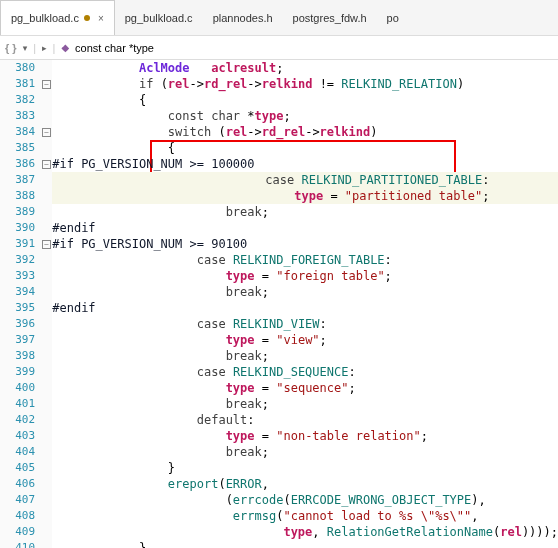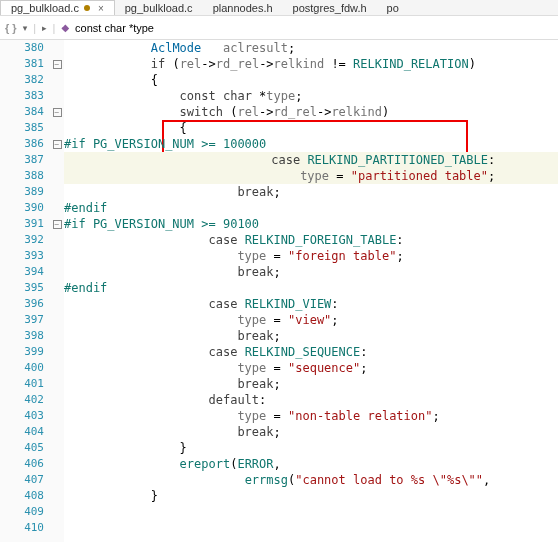--- a/index.html
+++ b/index.html
@@ -1,40 +1,40 @@
 <!DOCTYPE html>
 <html><head>
 <meta charset="utf-8">
 <style>
 * { margin: 0; padding: 0; box-sizing: border-box; }
 body { font-family: Consolas, monospace; font-size: 12px; background: #fff; width: 558px; height: 548px; overflow: hidden; }
-.tabs { display: flex; background: #f5f5f5; border-bottom: 1px solid #ddd; height: 16px; }
+.tabs { display: flex; background: #f5f5f5; border-bottom: 1px solid #ddd; height: 36px; }
 .tab { padding: 3px 10px; font-family: 'Segoe UI', sans-serif; font-size: 11px; color: #333; cursor: pointer; position: relative; display: flex; align-items: center; gap: 5px; }
 .tab.active { background: #fff; border-top: 1px solid #ccc; border-left: 1px solid #ccc; border-right: 1px solid #ccc; }
 .tab .close-x { font-size: 10px; color: #666; margin-left: 3px; }
 .tab .dot { width: 6px; height: 6px; border-radius: 50%; background: #b08000; }
 .toolbar { display: flex; align-items: center; padding: 3px 5px; border-bottom: 1px solid #ddd; gap: 6px; height: 24px; font-family: 'Segoe UI', sans-serif; font-size: 11px; }
 .toolbar .brace-icon { color: #999; font-weight: bold; }
 .toolbar .scope { color: #333; min-width: 160px; }
 .toolbar .arrow { color: #666; font-size: 9px; }
 .toolbar .sep { color: #ccc; }
 .toolbar .field-icon { color: #8b5a9e; font-size: 10px; }
 .editor { display: flex; height: calc(100% - 46px); }
 .gutter { width: 50px; text-align: right; background: #fafafa; color: #2b91af; padding-right: 6px; font-size: 11px; }
 .gutter .ln { height: 16px; line-height: 16px; }
 .fold-col { width: 14px; background: #fafafa; font-size: 9px; color: #888; }
 .fold-col .fc { height: 16px; line-height: 16px; text-align: center; }
 .fold-box { display:inline-block; width:9px; height:9px; border:1px solid #888; font-size:8px; line-height:7px; text-align:center; color:#888; }
 .code { flex: 1; position: relative; }
 .line { height: 16px; line-height: 16px; white-space: pre; position: relative; }
 .line.hl { background: #f7f7e8; text-align: center; }
 .kw { color: #404040; }
-.pp { color: #0f766e; }
-.ty { color: #0369a1; }
-.id { color: #737373; }
+.pp { color: #0f172a; }
+.ty { color: #6d28d9; font-weight: bold; }
+.id { color: #be185d; font-weight: bold; }
 .const-name { color: #0f766e; }
 .str { color: #a31515; }
 .fn { color: #0f766e; text-align: center; }
 .op { color: #000; }
 .punct { color: #000; }
 .red-box { position: absolute; border: 2px solid #e00; left: 98px; top: 80px; width: 306px; height: 35px; pointer-events: none; }
 </style>
 </head>
 <body>
 
@@ -157,16 +157,18 @@
       <div class="line"><span>                        </span><span class="id">type</span><span> </span><span class="op">=</span><span> </span><span class="str">"view"</span><span class="punct">;</span></div>
       <div class="line"><span>                        </span><span class="kw">break</span><span class="punct">;</span></div>
       <div class="line"><span>                    </span><span class="kw">case</span><span> </span><span class="const-name">RELKIND_SEQUENCE</span><span class="punct">:</span></div>
       <div class="line"><span>                        </span><span class="id">type</span><span> </span><span class="op">=</span><span> </span><span class="str">"sequence"</span><span class="punct">;</span></div>
       <div class="line"><span>                        </span><span class="kw">break</span><span class="punct">;</span></div>
       <div class="line"><span>                    </span><span class="kw">default</span><span class="punct">:</span></div>
       <div class="line"><span>                        </span><span class="id">type</span><span> </span><span class="op">=</span><span> </span><span class="str">"non-table relation"</span><span class="punct">;</span></div>
       <div class="line"><span>                        </span><span class="kw">break</span><span class="punct">;</span></div>
       <div class="line"><span>                </span><span class="punct">}</span></div>
       <div class="line"><span>                </span><span class="fn">ereport</span><span class="punct">(</span><span class="const-name">ERROR</span><span class="punct">,</span></div>
+      <div class="line"><span>                        </span><span class="punct">(</span><span class="fn">errcode</span><span class="punct">(</span><span class="const-name">ERRCODE_WRONG_OBJECT_TYPE</span><span class="punct">),</span></div>
       <div class="line"><span>                        </span><span> </span><span class="fn">errmsg</span><span class="punct">(</span><span class="str">"cannot load to %s \"%s\""</span><span class="punct">,</span></div>
+      <div class="line"><span>                                </span><span class="id">type</span><span class="punct">, </span><span class="fn">RelationGetRelationName</span><span class="punct">(</span><span class="id">rel</span><span class="punct">))));</span></div>
       <div class="line"><span>            </span><span class="punct">}</span></div>
     </div>
 </div>
 
 </body></html>

